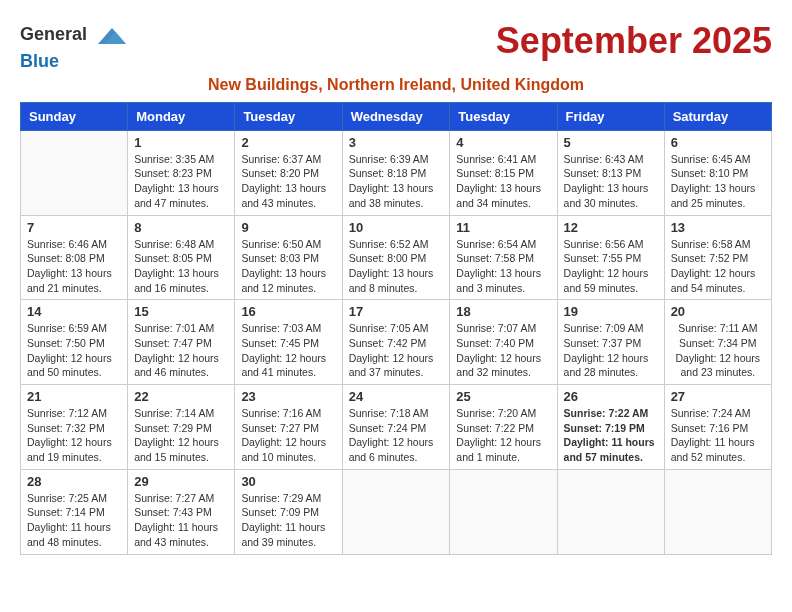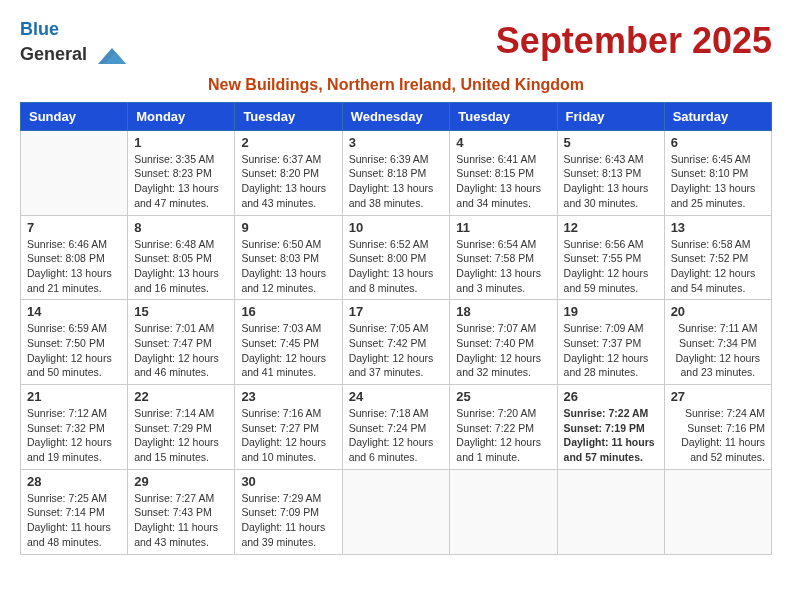--- a/index.html
+++ b/index.html
@@ -88,28 +88,28 @@
       background: #f9f9f9;
     }
   </style>
 </head>
 <body>
 
 <div class="header-logo">
   <div class="logo-area">
     <div>
       <div>
-        <span class="logo-text-blue">Blue</span>
-      </div>
-      <div>
         <span class="logo-text-general">General</span>
         <svg class="logo-icon" viewBox="0 0 32 20" style="display:inline-block;vertical-align:middle;">
           <polygon points="2,18 16,2 30,18" fill="#1a6faf" opacity="0.8"></polygon>
           <polygon points="8,18 20,6 30,18" fill="#4a9fd4" opacity="0.6"></polygon>
         </svg>
+      </div>
+      <div>
+        <span class="logo-text-blue">Blue</span>
       </div>
     </div>
   </div>
   <div class="calendar-title">September 2025</div>
 </div>
 <div class="calendar-subtitle">New Buildings, Northern Ireland, United Kingdom</div>
 
 <table class="calendar-table">
   <thead>
     <tr>
@@ -308,21 +308,21 @@
         </td>
         <td>
           <span class="day-number">26</span>
           <div class="day-info" style="white-space: pre-line; font-weight: bold;">Sunrise: 7:22 AM
 Sunset: 7:19 PM
 Daylight: 11 hours
 and 57 minutes.</div>
         </td>
         <td>
           <span class="day-number">27</span>
-          <div class="day-info" style="white-space: pre-line; text-align: right;">Sunrise: 7:24 AM
+          <div class="day-info" style="white-space: pre-line;">Sunrise: 7:24 AM
 Sunset: 7:16 PM
 Daylight: 11 hours
 and 52 minutes.</div>
         </td>
       </tr>
       <tr>
         <td>
           <span class="day-number">28</span>
           <div class="day-info" style="white-space: pre-line;">Sunrise: 7:25 AM
 Sunset: 7:14 PM

